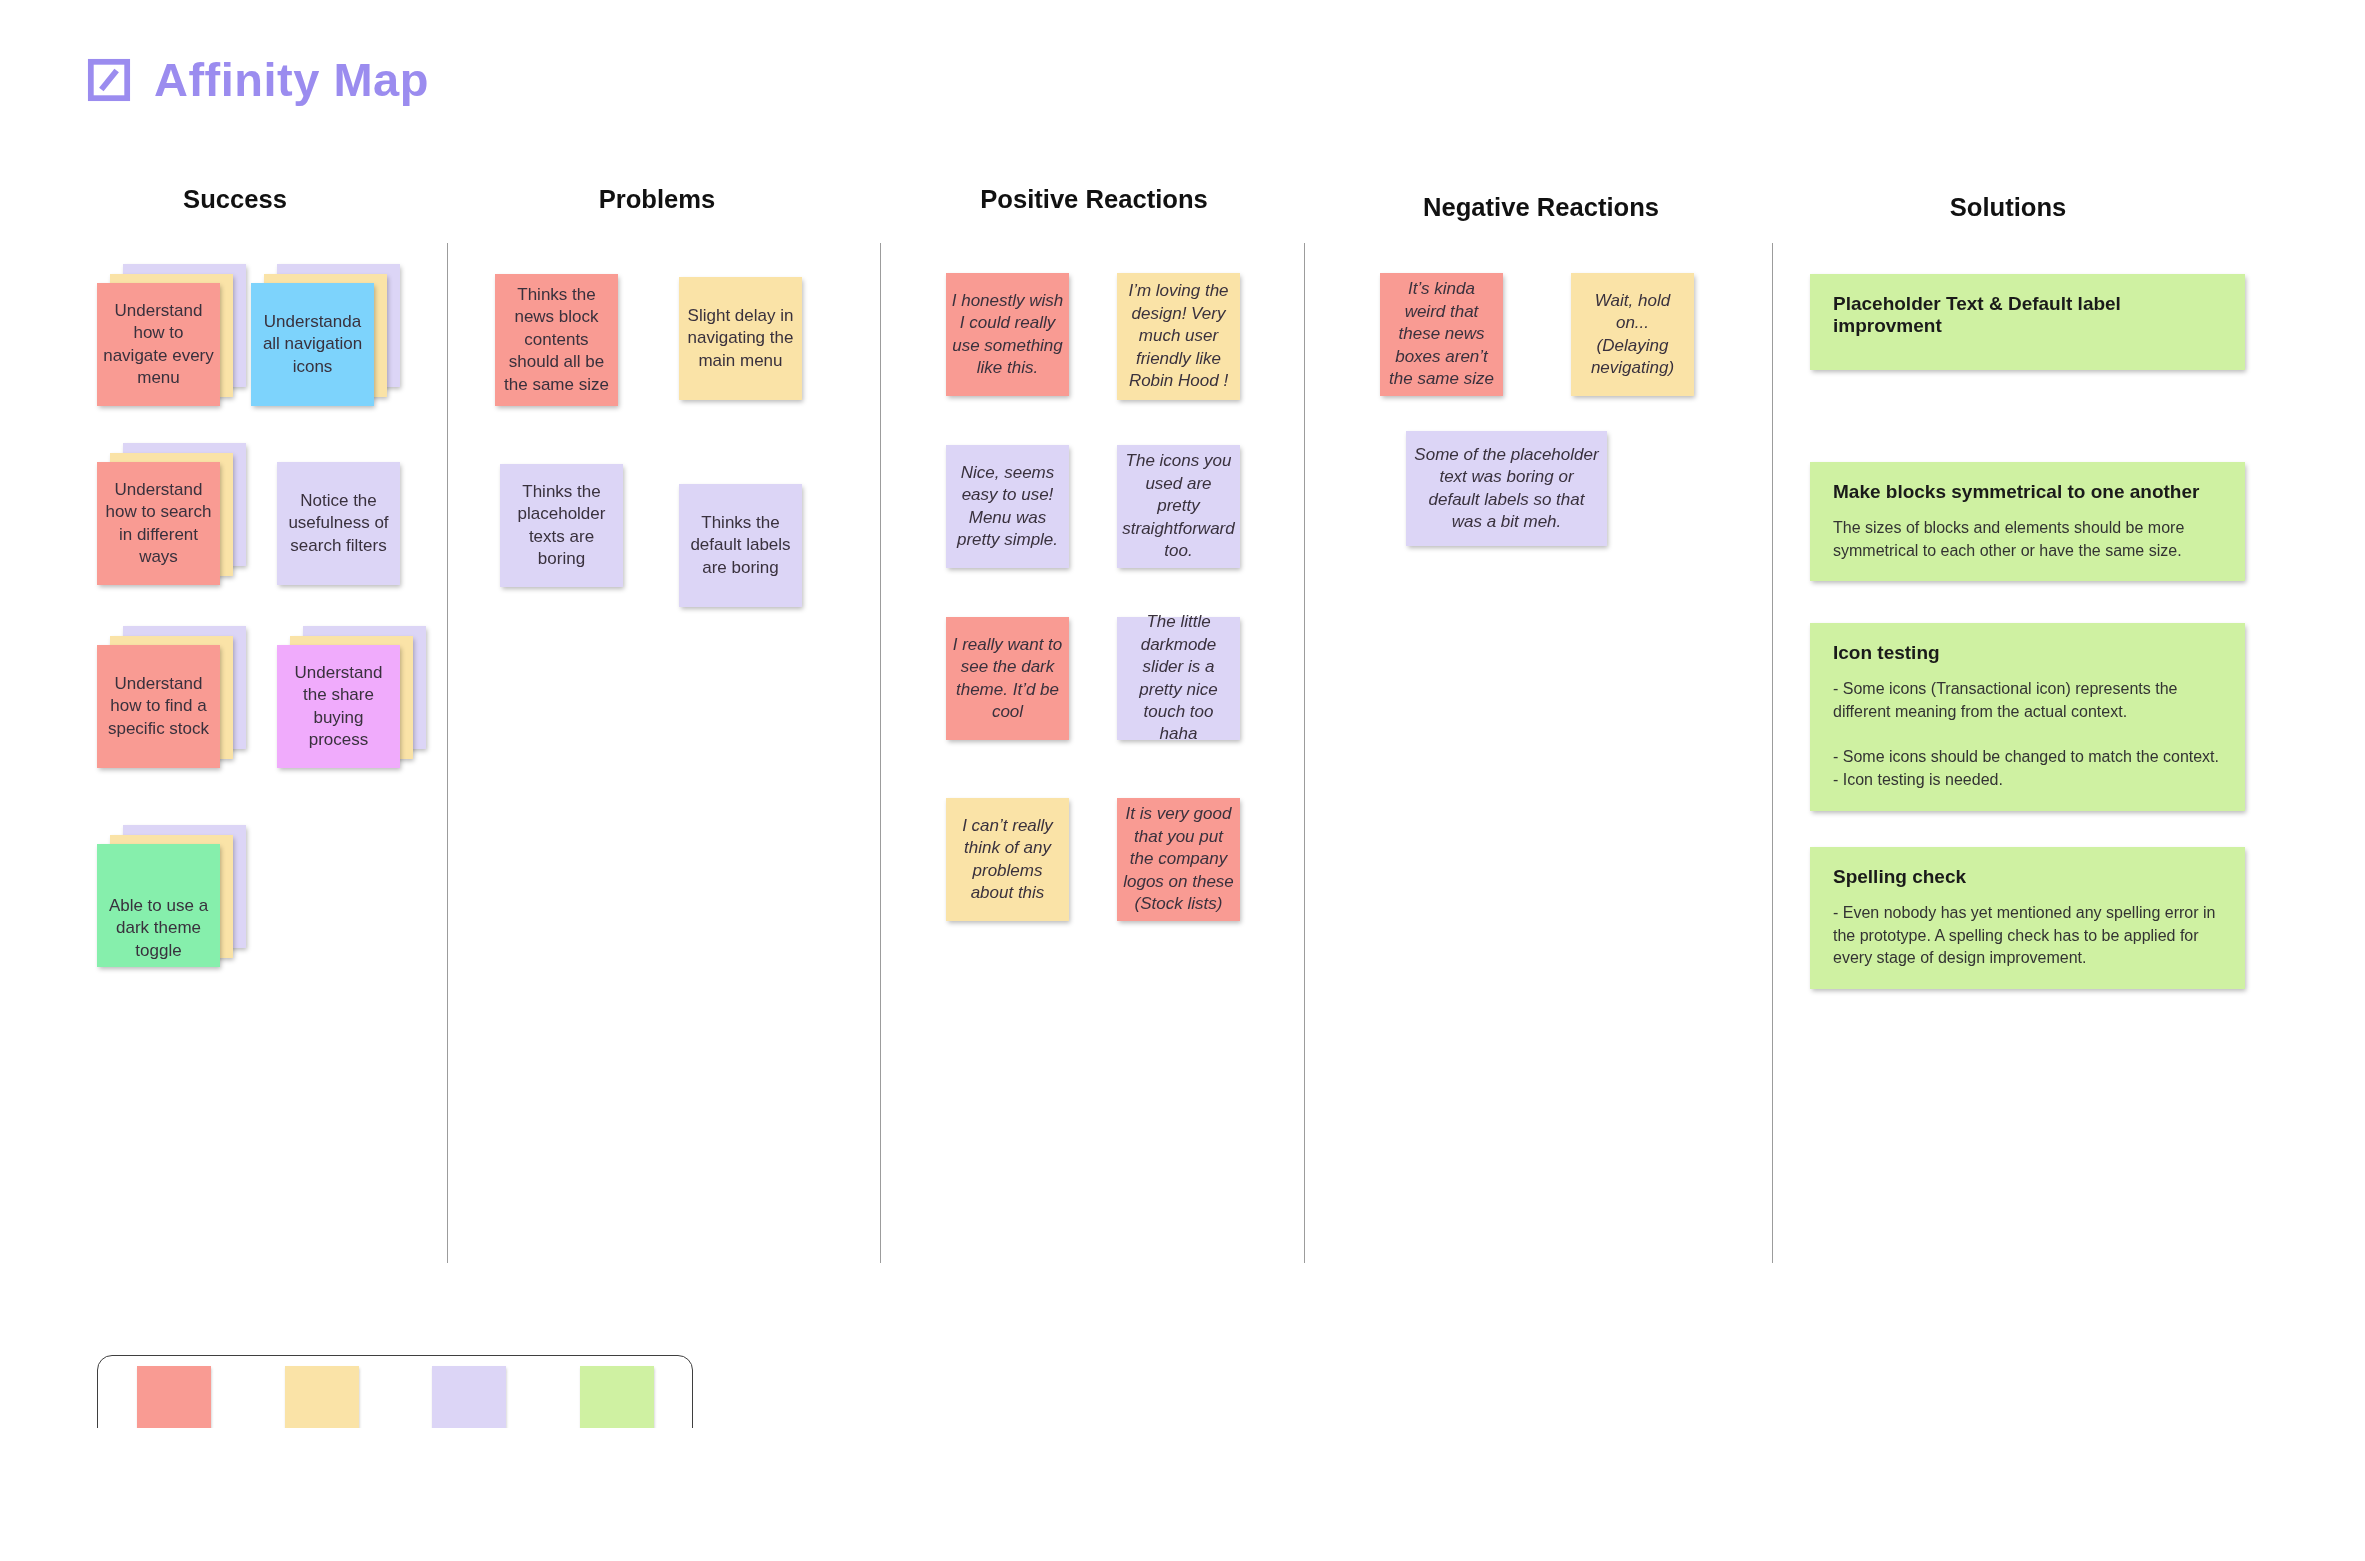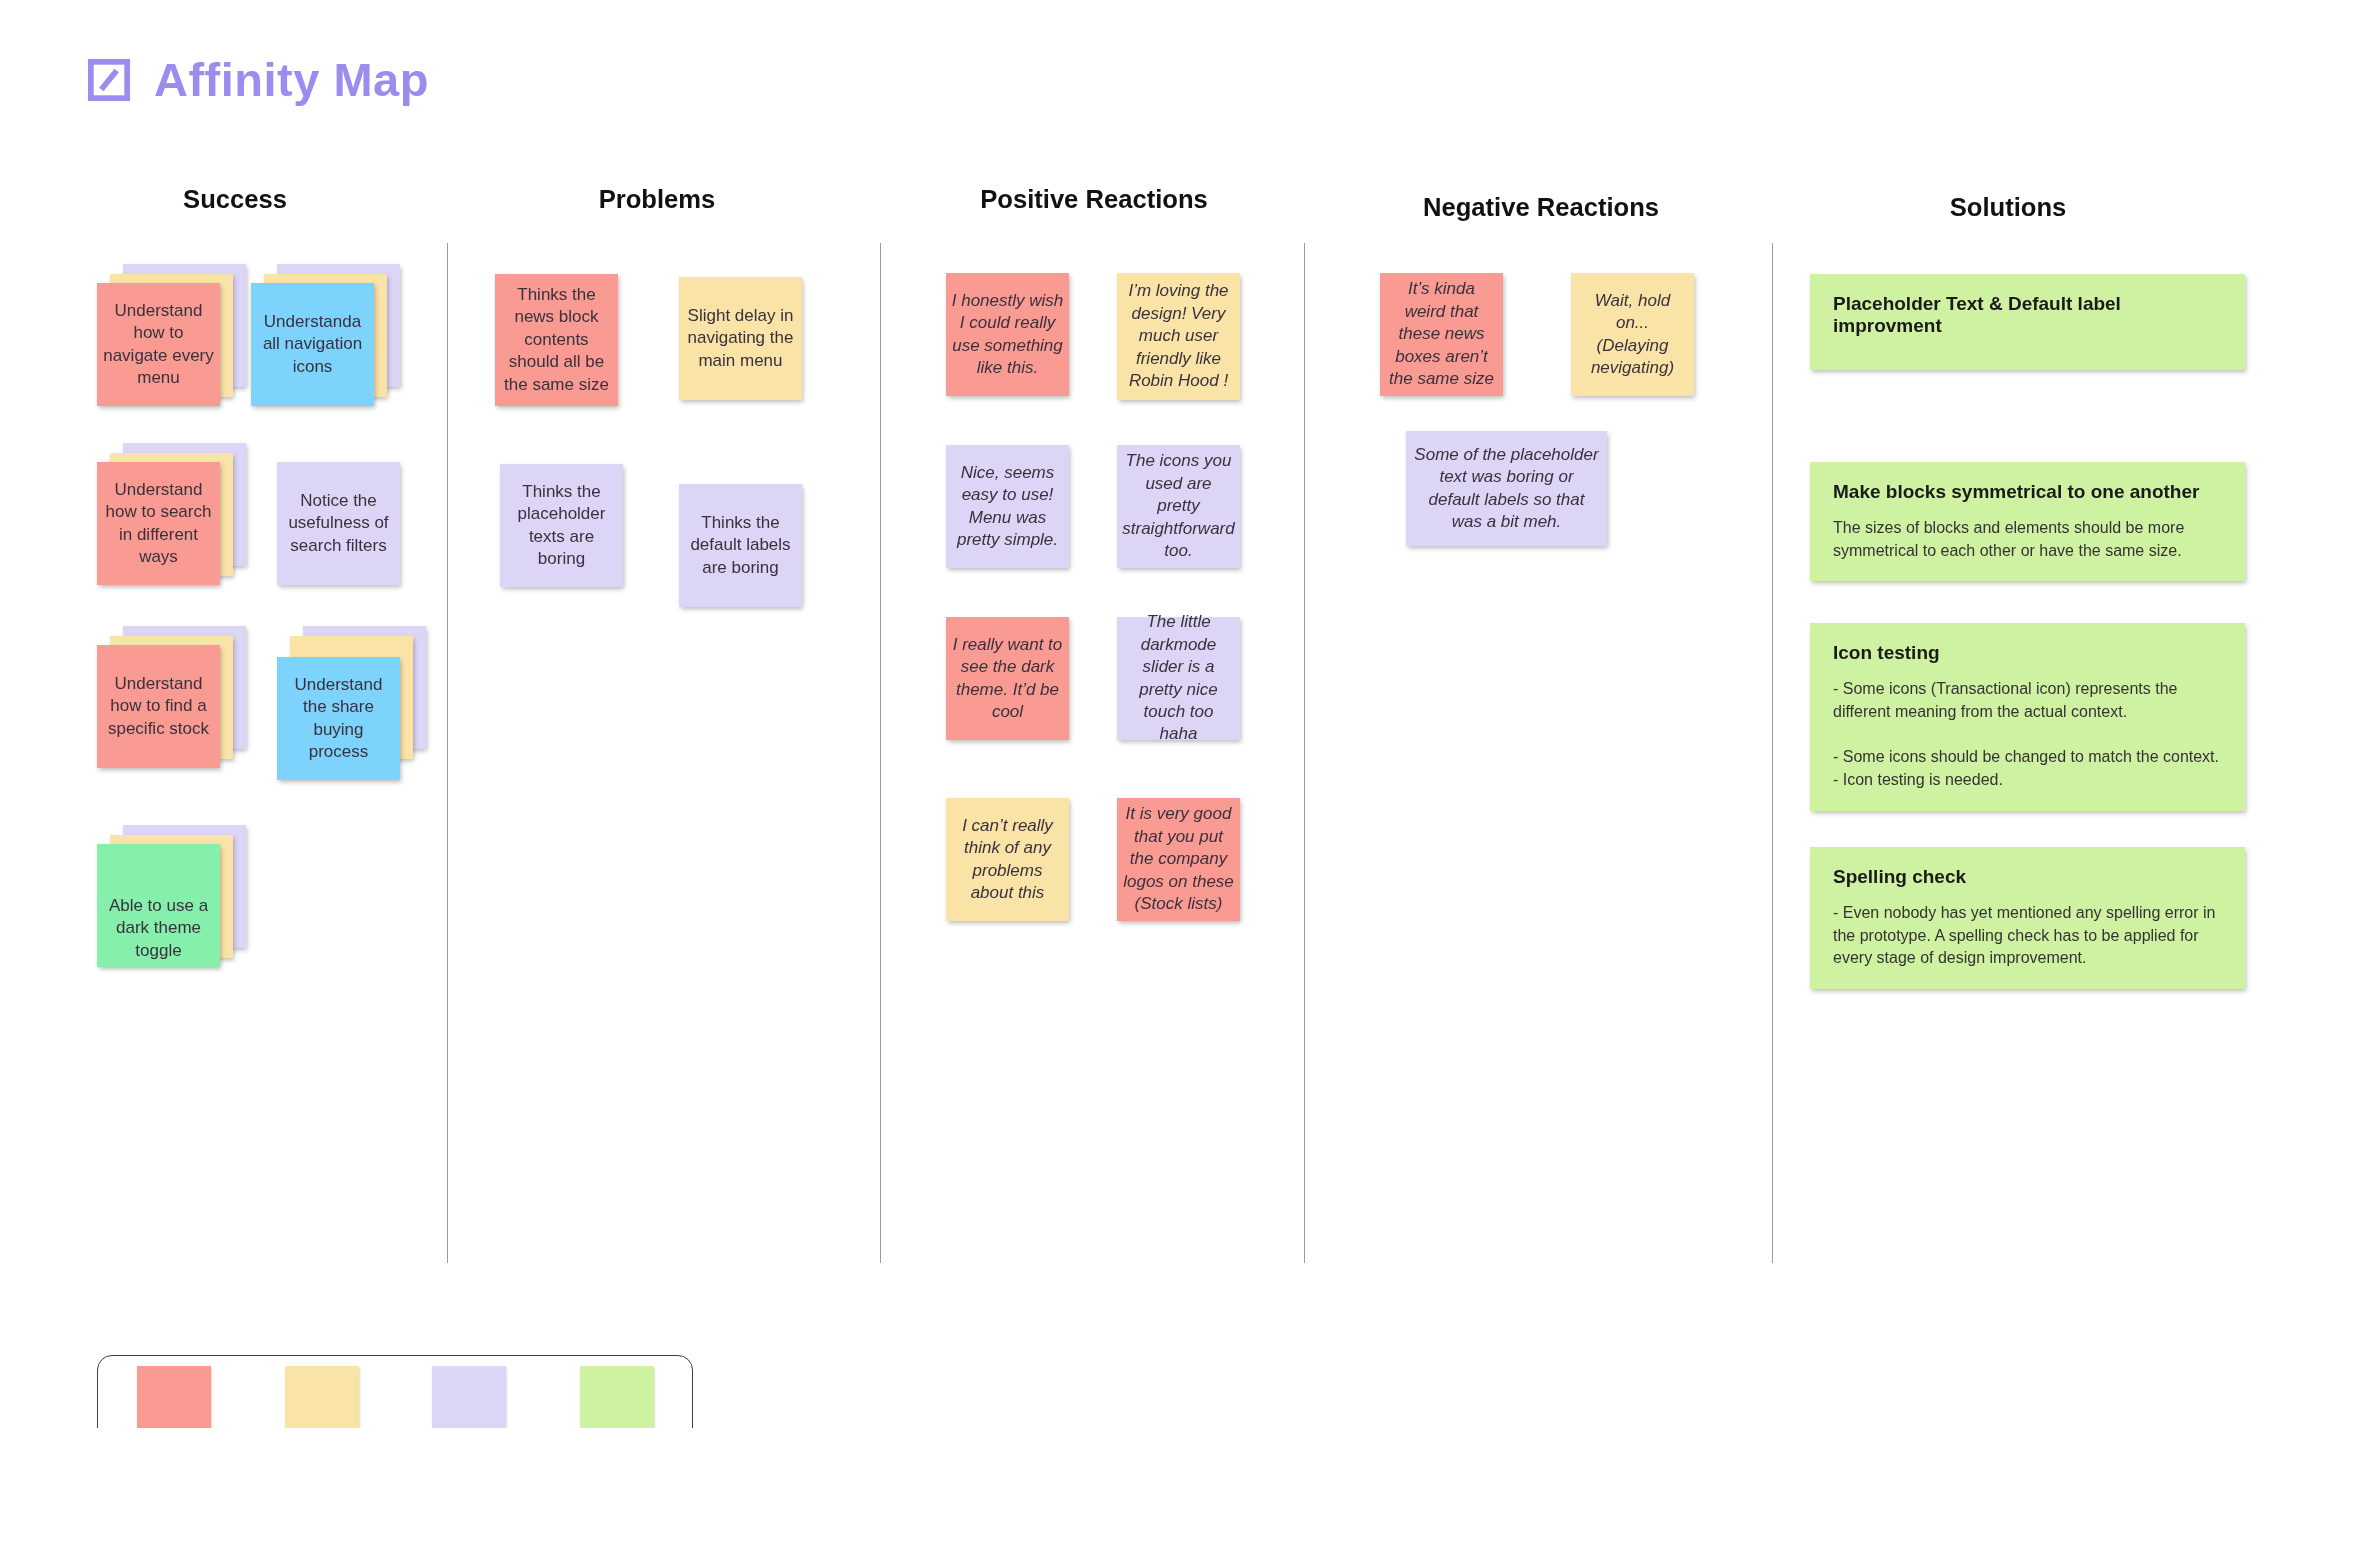--- a/index.html
+++ b/index.html
@@ -201,21 +201,21 @@
       <div class="note-wrap" style="left: 97px; top: 645px; width: 123px; height: 123px;">
         <div class="note-layer" style="left: 25.6px; top: -19px; background: rgb(220, 213, 246);"></div>
         <div class="note-layer" style="left: 13.2px; top: -9.5px; background: rgb(250, 227, 167);"></div>
         <div class="note" style="background: rgb(249, 155, 147);">
           <span>Understand how to find a specific stock</span>
         </div>
       </div>
       <div class="note-wrap" style="left: 277px; top: 645px; width: 123px; height: 123px;">
         <div class="note-layer" style="left: 25.6px; top: -19px; background: rgb(220, 213, 246);"></div>
         <div class="note-layer" style="left: 13.2px; top: -9.5px; background: rgb(250, 227, 167);"></div>
-        <div class="note" style="background: #7dd3fc; margin-top: 12px;">
+        <div class="note" style="background: #f0abfc;">
           <span>Understand the share buying process</span>
         </div>
       </div>
       <div class="note-wrap" style="left: 97px; top: 844px; width: 123px; height: 123px;">
         <div class="note-layer" style="left: 25.6px; top: -19px; background: rgb(220, 213, 246);"></div>
         <div class="note-layer" style="left: 13.2px; top: -9.5px; background: rgb(250, 227, 167);"></div>
         <div class="note" style="background: #86efac; align-items: flex-end;">
           <span>Able to use a dark theme toggle</span>
         </div>
       </div>

